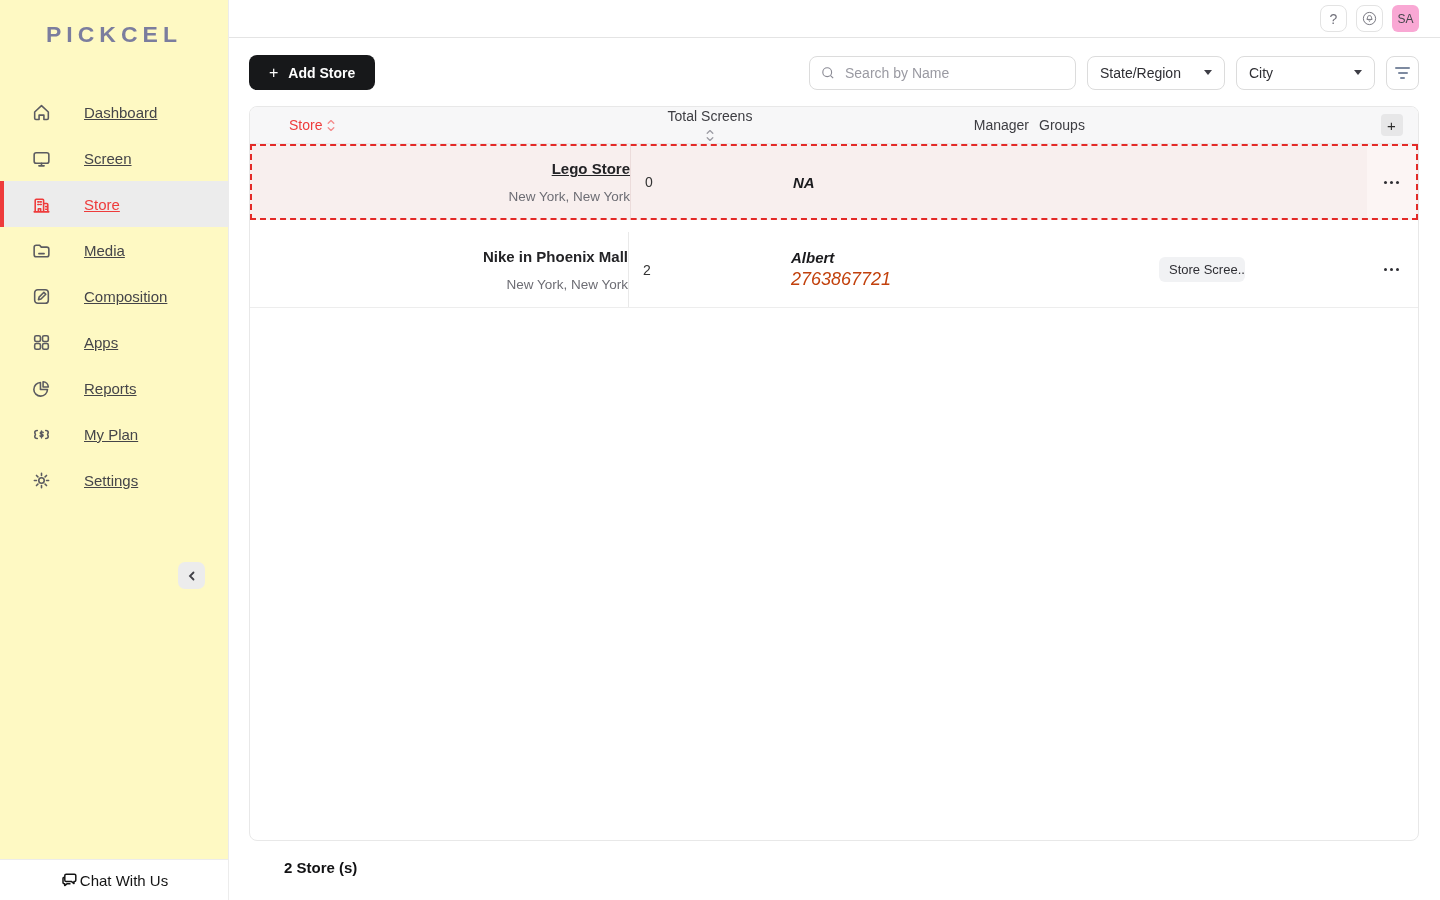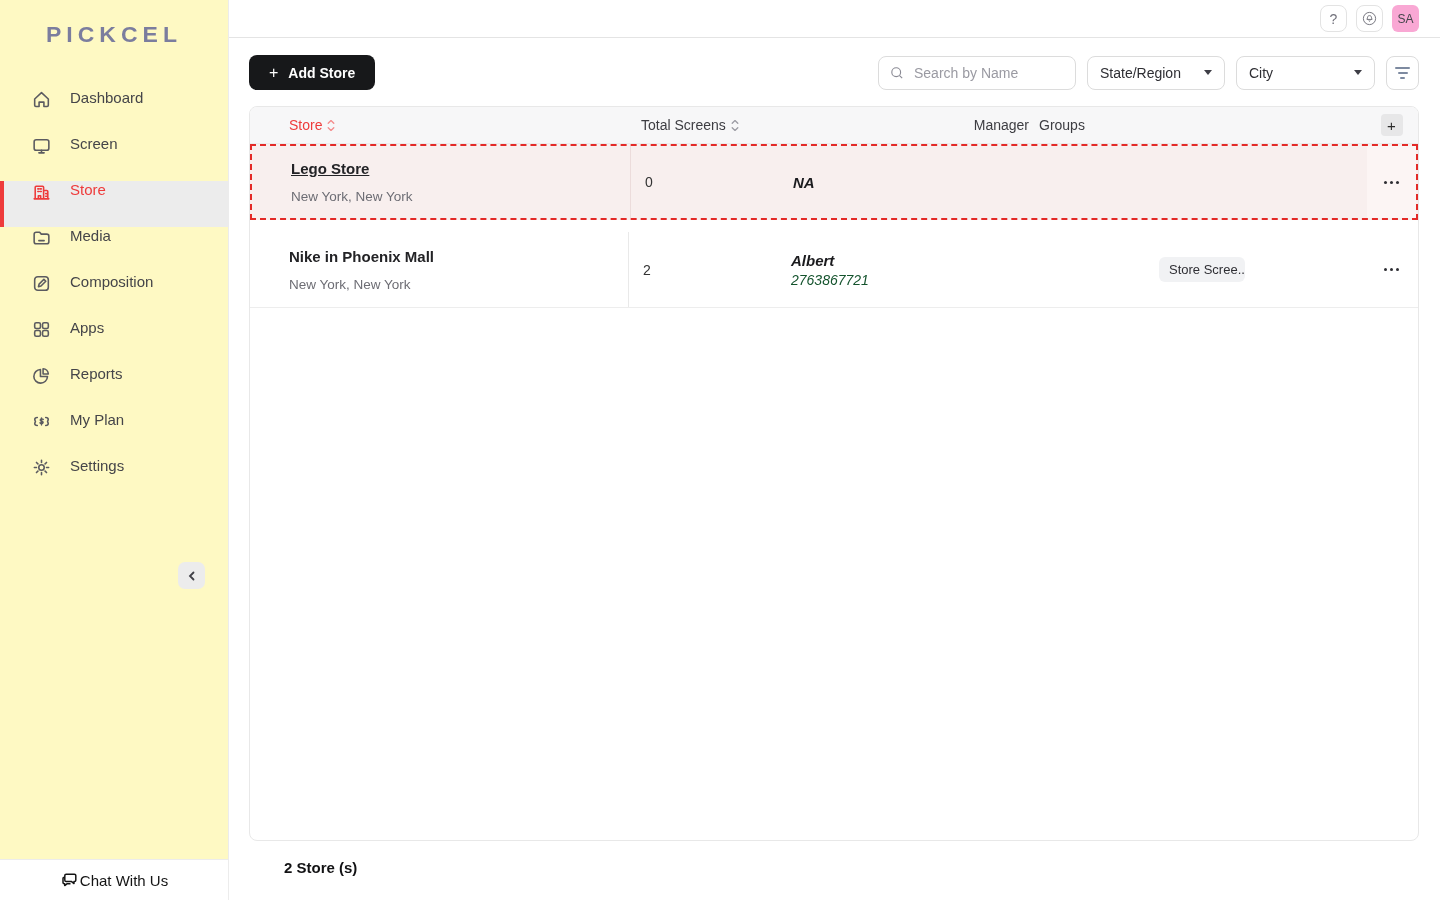--- a/index.html
+++ b/index.html
@@ -5,22 +5,22 @@
   * { margin:0; padding:0; box-sizing:border-box; }
   html,body { width:1440px; height:900px; overflow:hidden; background:#fff;
     font-family:"Liberation Sans", sans-serif; color:#222; }
 
   
   .sidebar { position:fixed; left:0; top:0; bottom:0; width:229px; background:#fef9c3;
     border-right:1px solid #ececec; display:flex; flex-direction:column; }
   .logo { margin:22px auto 0; font-size:23px; font-weight:700; letter-spacing:5px;
     color:#7b7d9e; transform:scaleY(.92); user-select:none; }
   .nav { margin-top:40px; }
-  .nav-item { position:relative; height:46px; display:flex; align-items:flex-start; gap:18px;
-    padding-left:31px; cursor:pointer; color:#454549; font-size:15px; }
+  .nav-item { position:relative; height:46px; display:flex; align-items:center; gap:32px;
+    padding-left:31px; cursor:pointer; color:#454549; font-size:15px;text-decoration:underline; }
   .nav-item svg { width:21px; height:21px; stroke:#5b5b60; stroke-width:1.5; fill:none;
     stroke-linecap:round; stroke-linejoin:round; flex:none; }
   .nav-item.active { background:#ececec; color:#ee3b3b; }
   .nav-item.active::before { content:""; position:absolute; left:0; top:0; bottom:0; width:4px; background:#ee3b3b; }
   .nav-item.active svg { stroke:#ee3b3b; }
   .collapse-btn { position:absolute; right:23px; top:562px; width:27px; height:27px; background:#ececec;
     border:none; border-radius:7px; display:flex; align-items:center; justify-content:center; cursor:pointer; }
   .collapse-btn svg { width:10px; height:10px; stroke:#3f3f46; stroke-width:1.8; fill:none; stroke-linecap:round; }
   .chat-bar { position:absolute; left:0; right:0; bottom:0; height:41px; border-top:1px solid #ececec;
     display:flex; align-items:center; justify-content:center; font-size:15px; color:#141414; cursor:pointer; background:#fff; }
@@ -38,21 +38,21 @@
 
   .content { padding:17px 21px 0 20px; }
 
   
   .toolbar { display:flex; align-items:center; }
   .btn-primary { height:35px; padding:0 20px; background:#17181a; color:#fff; border:none; border-radius:8px;
     font-size:14px; font-weight:600; display:flex; align-items:center; gap:10px; cursor:pointer;
     font-family:"Liberation Sans", sans-serif; }
   .btn-primary .plus { font-size:16px; font-weight:400; }
   .toolbar-right { margin-left:auto; display:flex; align-items:center; gap:11px; }
-  .search-box { width:198px; height:34px; border:1px solid #dcdcdc; border-radius:8px; display:flex;
+  .search-box { width:267px; height:34px; border:1px solid #dcdcdc; border-radius:8px; display:flex;
     align-items:center; padding:0 10px; gap:9px; background:#fff; }
   .search-box svg { width:16px; height:16px; stroke:#8a8a94; stroke-width:1.4; fill:none; flex:none; }
   .search-box input { border:none; outline:none; flex:1; font-size:14px; color:#333;
     font-family:"Liberation Sans", sans-serif; background:transparent; }
   .search-box input::placeholder { color:#9a9aa2; }
   .select { height:34px; border:1px solid #dcdcdc; border-radius:8px; background:#fff; display:flex;
     align-items:center; padding:0 12px; font-size:14px; color:#2e2e33; cursor:pointer; }
   .select.state { width:138px; } .select.city { width:139px; }
   .caret { margin-left:auto; width:0; height:0; border-left:4.5px solid transparent;
     border-right:4.5px solid transparent; border-top:5.5px solid #3e3e46; }
@@ -60,42 +60,42 @@
     display:flex; flex-direction:column; align-items:center; justify-content:center; gap:3px; cursor:pointer; }
   .filter-btn i { display:block; height:2px; border-radius:1px; background:#7d8aa0; }
   .filter-btn i:nth-child(1){width:15px;} .filter-btn i:nth-child(2){width:10px;} .filter-btn i:nth-child(3){width:5px;}
 
   
   .card { margin-top:16px; height:735px; border:1px solid #e8e8e8; border-radius:8px; overflow:hidden; background:#fff; }
   .grid-row { display:grid; grid-template-columns:379px 150px 250px 336px 1fr; align-items:center; }
   .thead { height:37px; background:#f7f7f8; border-bottom:1px solid #ececec; font-size:14px; color:#3d3d42; }
   .th { display:flex; align-items:center; gap:5px; }
   .th.store { padding-left:39px; color:#ee3b3b; }
-  .th.screens { padding-left:12px; } .th.manager { padding-left:12px;justify-content:flex-end; } .th.groups { padding-left:10px; }
+  .th.screens { padding-left:12px;flex-direction:column; } .th.manager { padding-left:12px;justify-content:flex-end; } .th.groups { padding-left:10px; }
   .sort svg { width:8px; height:13px; display:block; stroke-width:1.3; fill:none; stroke-linecap:round; stroke-linejoin:round; }
   .sort.red svg { stroke:#f häufig; }
   .sort.red svg { stroke:#f48a8a; }
   .sort.gray svg { stroke:#9b9ba3; }
   .th-actions { display:flex; justify-content:center; }
   .add-col-btn { width:22px; height:22px; background:#e7e7e8; border:none; border-radius:4px; font-size:15px;
     color:#2b2b2b; cursor:pointer; line-height:1; }
 
   .trow { min-height:76px; font-size:14px; }
   .trow .cell { align-self:stretch; display:flex; flex-direction:column; justify-content:center; }
   .trow.selected { border:2px dashed #e32a27; background:#f8efee; }
   .trow.normal { border-bottom:1px solid #ededed; background:#fff;margin-top:12px; }
-  .store-cell { padding-left:39px; border-right:1px solid #e9e9e9; gap:12px; }
+  .store-cell { padding-left:39px; border-right:1px solid #e9e9e9; gap:12px;align-items:flex-end; }
   .trow.selected .store-cell { border-right-color:#ecdcdb; }
   .store-name { font-size:15px; font-weight:700; color:#232326; }
   .store-name.link { text-decoration:underline; cursor:pointer; }
   .store-loc { font-size:13.5px; color:#6d6d74; }
   .screens-cell { padding-left:14px; color:#333; }
   .manager-cell { padding-left:12px; gap:3px;font-style:italic; }
   .manager-name { font-weight:700; font-size:15px; color:#1b1b1e; }
-  .manager-phone { font-size:14px; color:#14532d; }
+  .manager-phone { font-size:18px; color:#c2410c; }
   .groups-cell { padding-left:10px; flex-direction:row !important; align-items:center; }
   .chip { background:#f1f2f4; border-radius:6px; padding:5px 10px; font-size:13px; color:#2f2f34; max-width:86px;
     white-space:nowrap; overflow:hidden; }
   .actions-cell { flex-direction:row !important; align-items:center; justify-content:center; cursor:pointer; }
   .trow.selected .actions-cell { background:#fcf5f4; }
   .dots { display:flex; gap:3px; }
   .dots i { width:3px; height:3px; border-radius:50%; background:#2e2e33; display:block; }
 
   .table-footer { padding:18px 0 0 35px; font-size:15px; font-weight:700; color:#121214; }
 </style>

